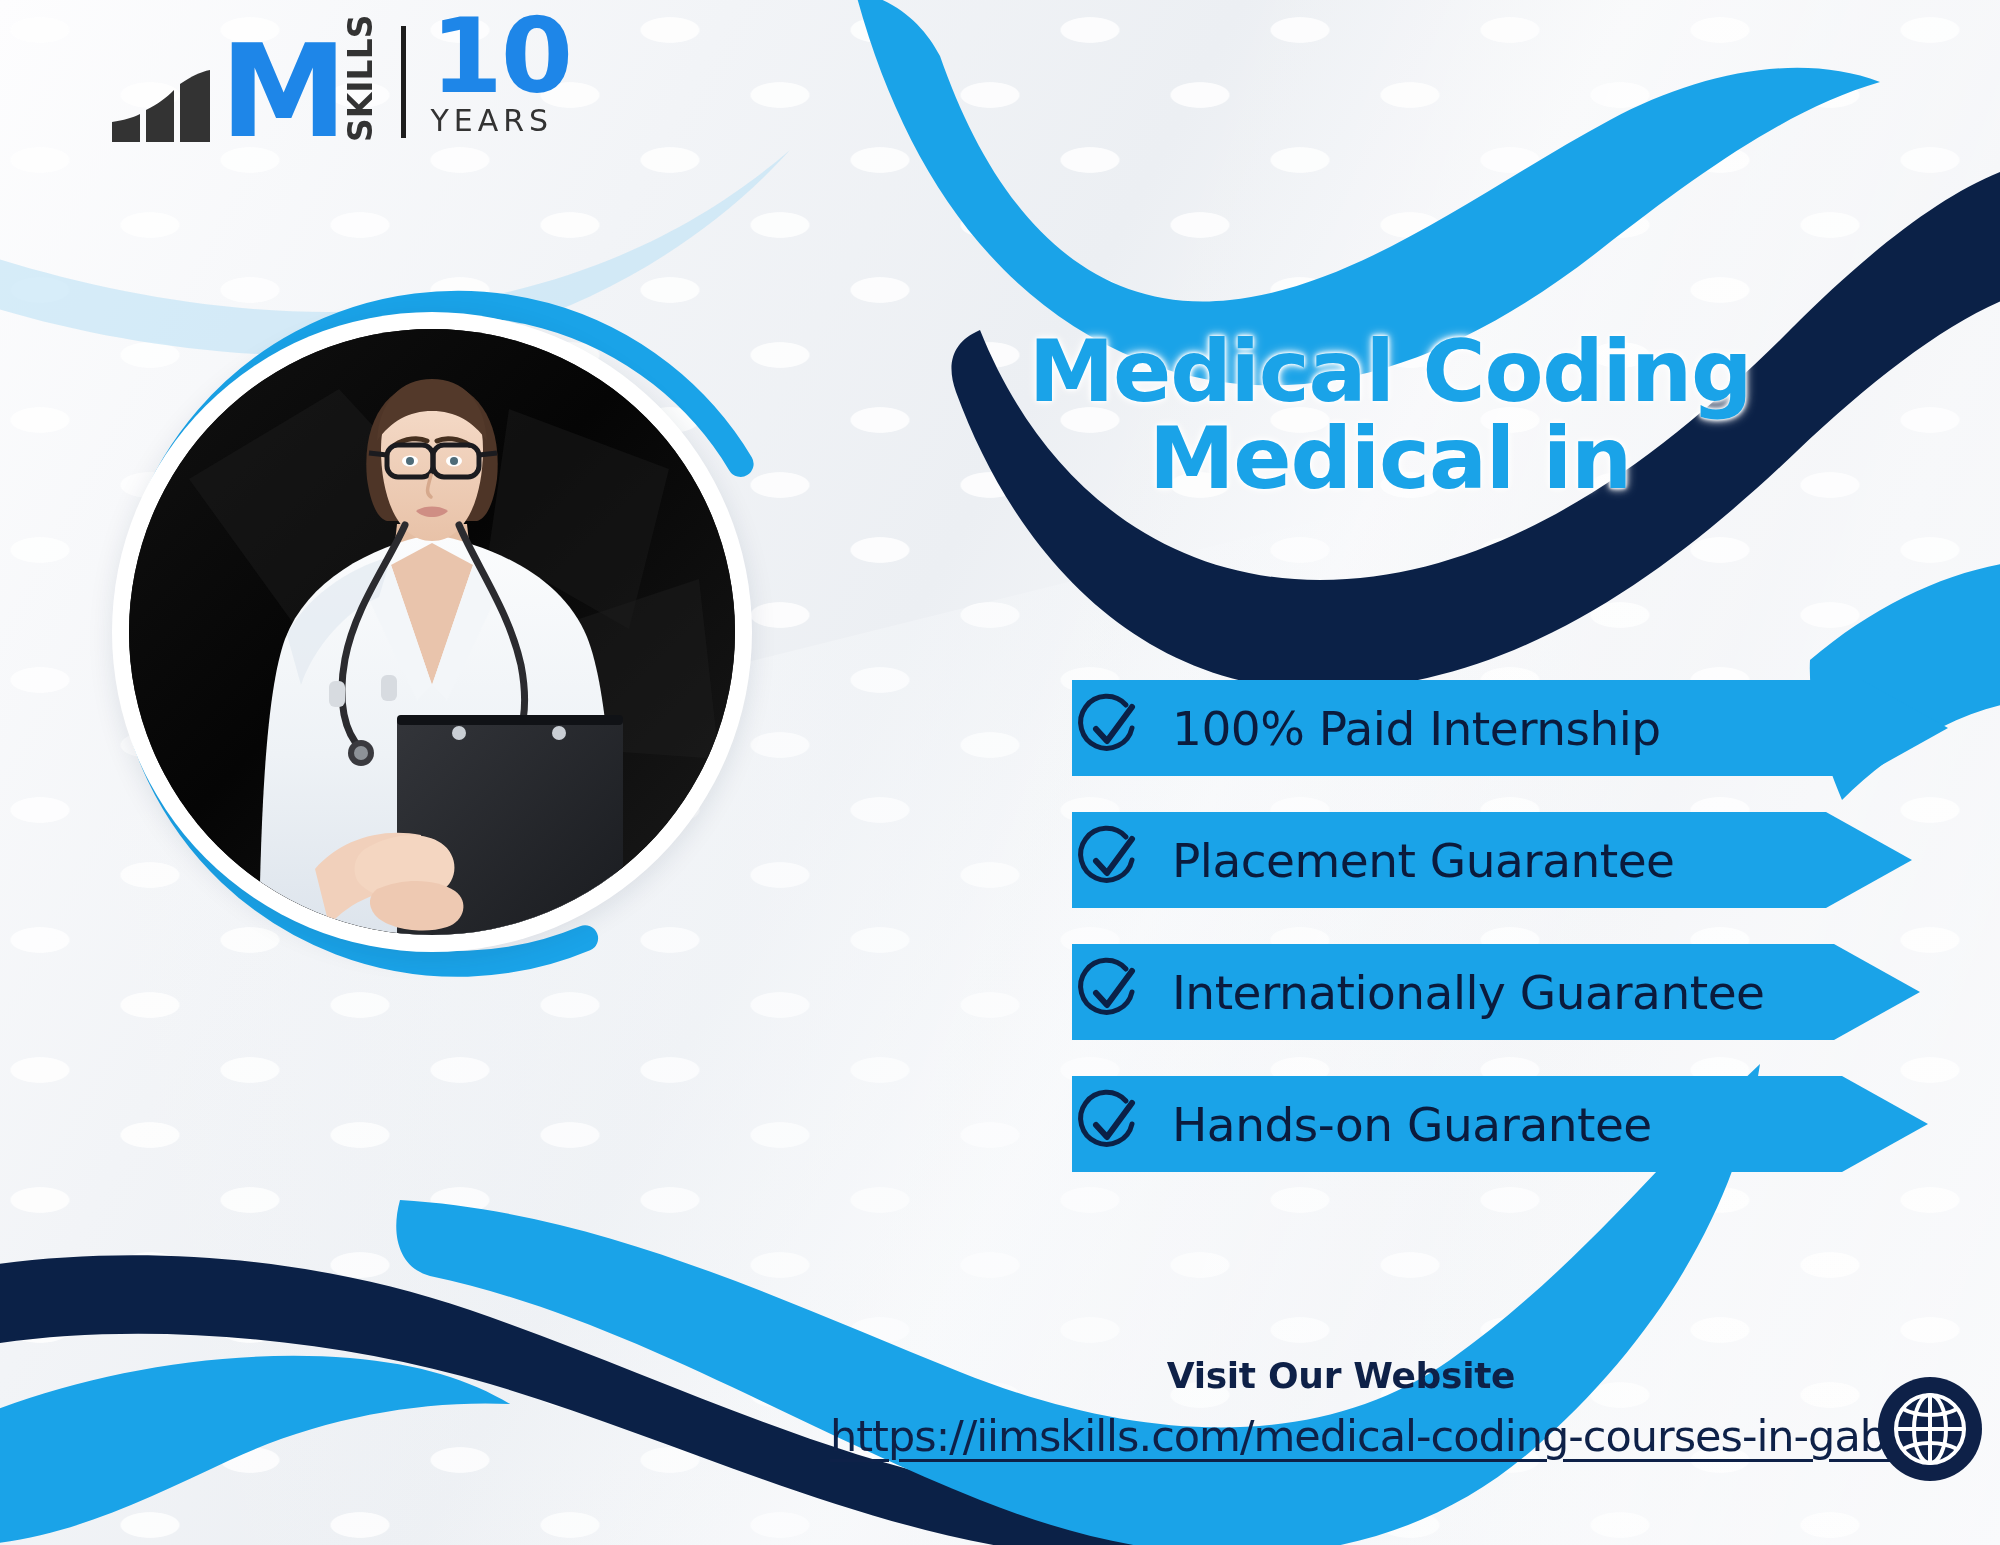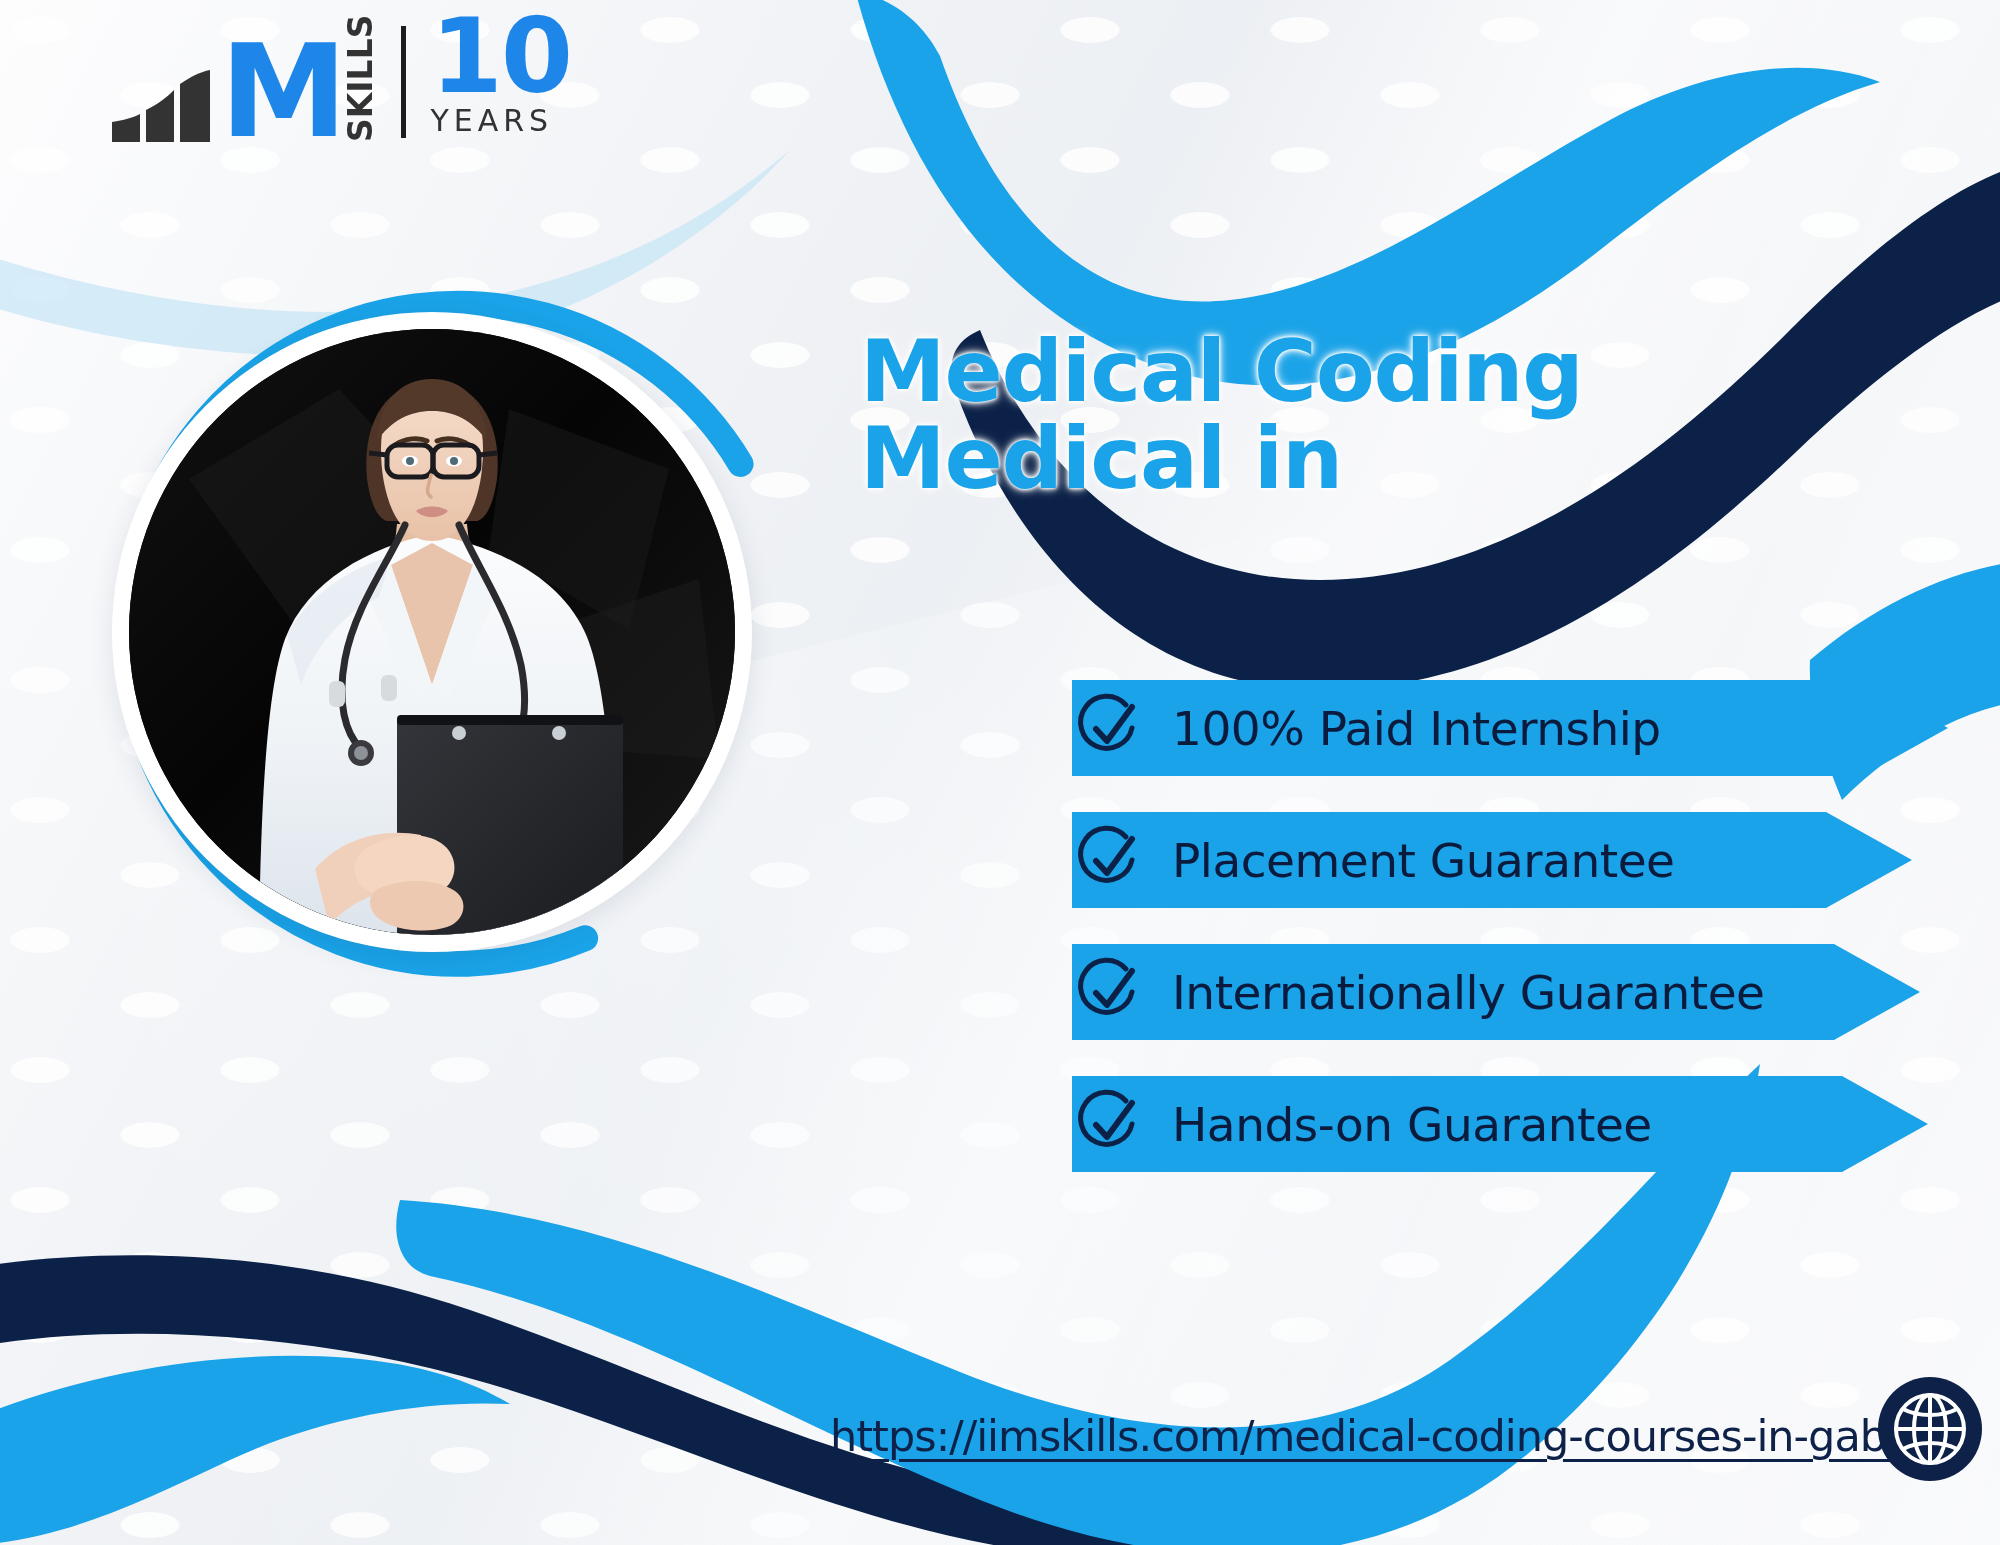--- a/index.html
+++ b/index.html
@@ -168,21 +168,21 @@
   }
   .portrait-photo { position: absolute; inset: 0; }
   .portrait-photo svg { display: block; width: 100%; height: 100%; }
 
   
   .title {
     position: absolute;
     right: 80px;
     top: 270px;
     width: 1060px;
-    text-align: left;
+    text-align: center;
     color: #1AA3E8;
     font-family: "DejaVu Sans", sans-serif;
     font-weight: 700;
     font-size: 86px;
     line-height: 1.02;
     letter-spacing: -1.2px;
     text-shadow:
       0 0 2px #ffffff, 0 0 4px #ffffff,
       0 0 7px rgba(255,255,255,.95), 0 0 12px rgba(255,255,255,.75);
   }
@@ -506,20 +506,21 @@
             <path d="M24 38 L35 50 L60 16" fill="none" stroke="#0B2147" stroke-width="6" stroke-linecap="round" stroke-linejoin="round"></path>
           </svg>
         </span>
         <span class="feature-label">Hands-on Guarantee</span>
       </div>
     </div>
 
   </div>
 
   <div class="footer">
+    <div class="footer-visit">Visit Our Website</div>
     <a class="footer-url" href="#">https://iimskills.com/medical-coding-courses-in-gabon/</a>
     <span class="footer-globe">
       <svg viewBox="0 0 108 108" xmlns="http://www.w3.org/2000/svg">
         <circle cx="54" cy="54" r="52" fill="#0E2148"></circle>
         <g fill="none" stroke="#ffffff" stroke-width="4">
           <circle cx="54" cy="54" r="34"></circle>
           <ellipse cx="54" cy="54" rx="16" ry="34"></ellipse>
           <line x1="20" y1="54" x2="88" y2="54"></line>
           <path d="M27 34 C 42 42 66 42 81 34"></path>
           <path d="M27 74 C 42 66 66 66 81 74"></path>

